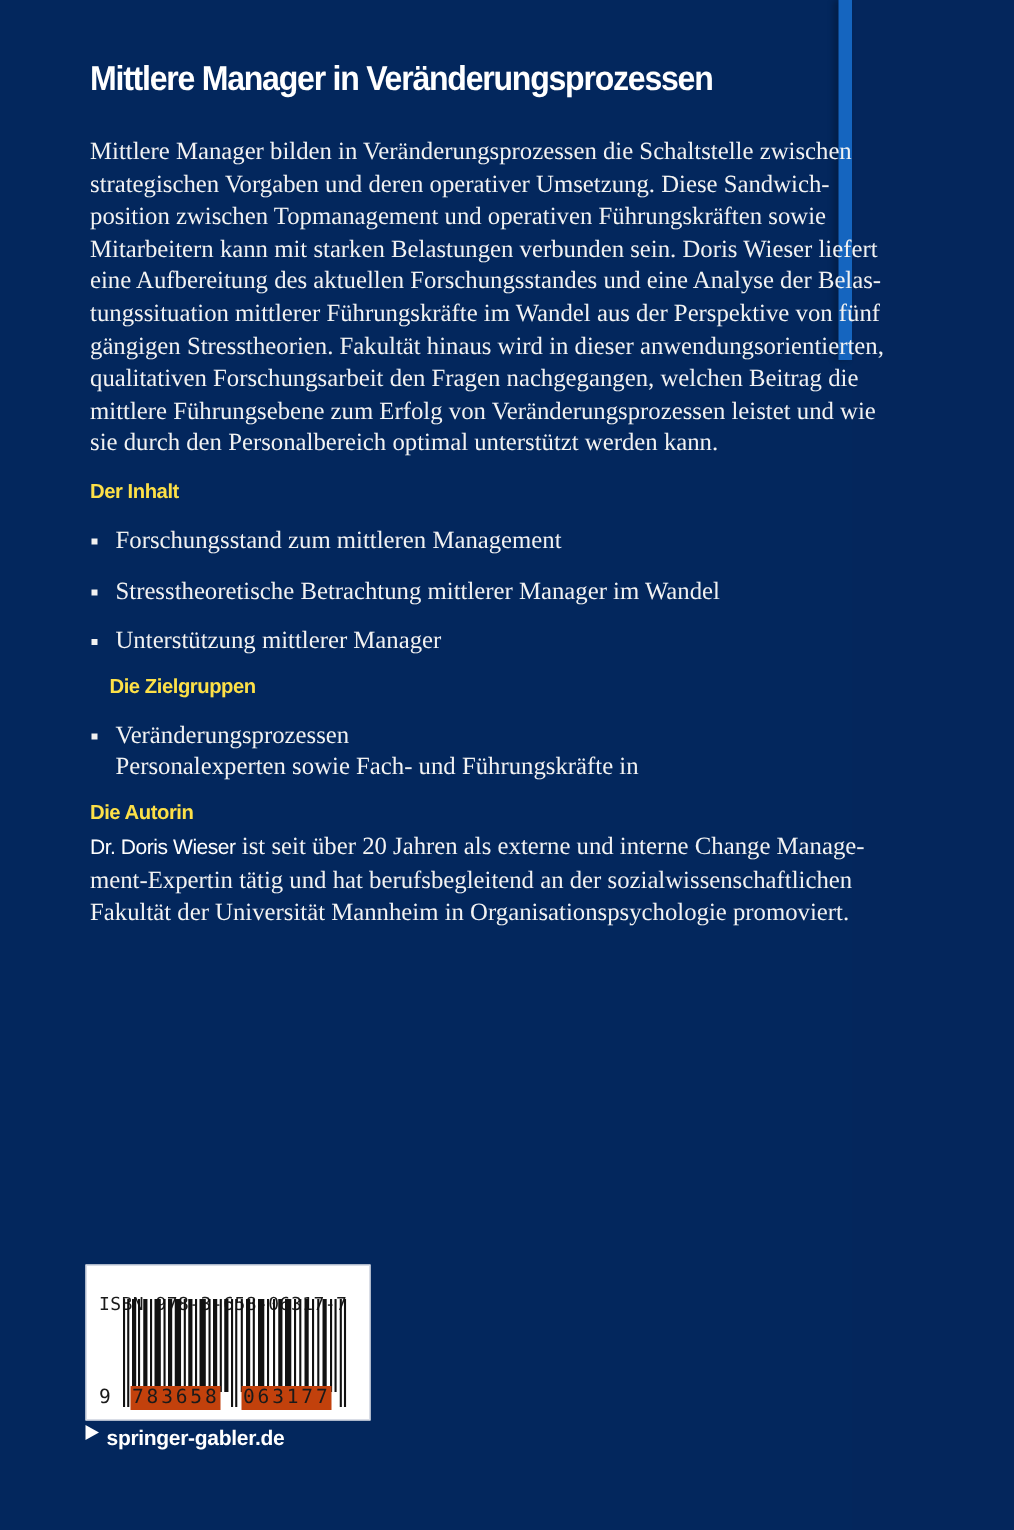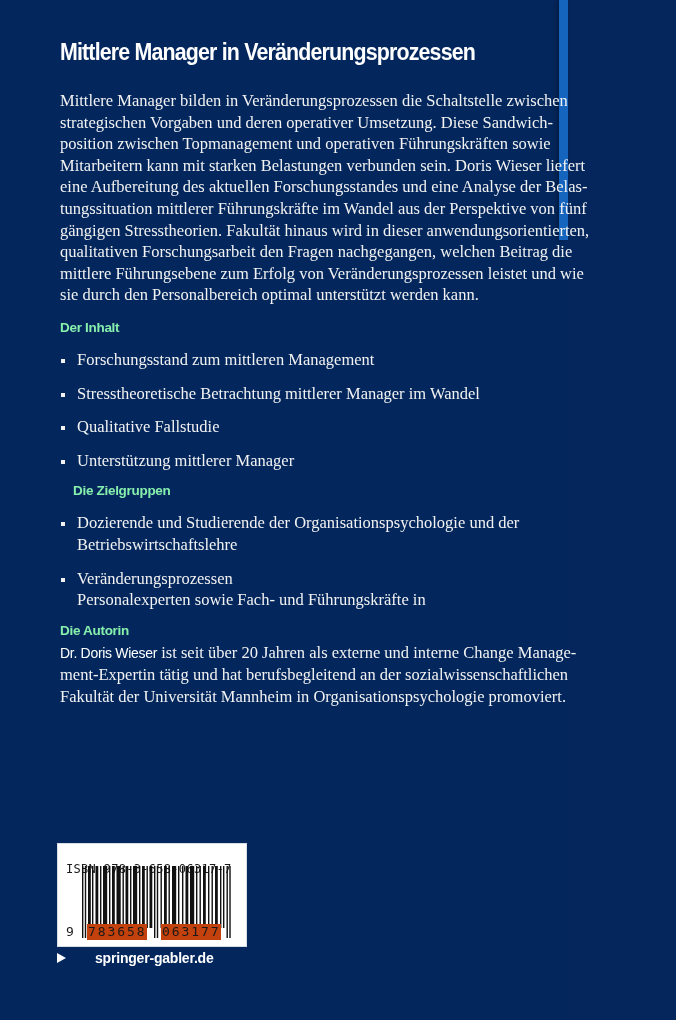--- a/index.html
+++ b/index.html
@@ -57,21 +57,21 @@
     }
     .intro .line {
       display: block;
       white-space: nowrap;
     }
     .section-heading {
       font-family: "Liberation Sans", sans-serif;
       font-weight: bold;
       font-size: 13.5px;
       letter-spacing: -0.3px;
-      color: #86efac;
+      color: #fde047;
       margin: 0;
       line-height: 18px;
     }
     .sec-inhalt { margin-top: 13px; }
     .sec-ziel { margin-top: 11px; padding-left: 13px; }
     .sec-autor { margin-top: 11px; }
     ul.bullets {
       list-style: none;
       margin: 2px 0 0 0;
       padding: 0;
@@ -171,23 +171,22 @@
     .link {
       position: absolute;
       left: 57px;
       top: 950px;
       font-family: "Liberation Sans", sans-serif;
       font-weight: bold;
       font-size: 14px;
       letter-spacing: -0.2px;
       color: #ffffff;
       display: flex;
-      align-items: center;
+      align-items: flex-start;
       text-decoration: none;
-      gap: 24px;
     }
     .link .arrow {
       display: inline-block;
       width: 0;
       height: 0;
       border-top: 5px solid transparent;
       border-bottom: 5px solid transparent;
       border-left: 9px solid #ffffff;
       margin-right: 5px;
     }
@@ -219,35 +218,26 @@
       <li>
         <span class="bullet"></span>
         <span class="line">Forschungsstand zum mittleren Management</span>
       </li>
       <li>
         <span class="bullet"></span>
         <span class="line">Stresstheoretische Betrachtung mittlerer Manager im Wandel</span>
       </li>
       <li>
         <span class="bullet"></span>
-        <span class="line">Qualitative Fallstudie</span>
-      </li>
-      <li>
-        <span class="bullet"></span>
         <span class="line">Unterstützung mittlerer Manager</span>
       </li>
     </ul>
 
     <h2 class="section-heading sec-ziel">Die Zielgruppen</h2>
     <ul class="bullets">
-      <li>
-        <span class="bullet"></span>
-        <span class="line">Dozierende und Studierende der Organisationspsychologie und der</span>
-        <span class="line">Betriebswirtschaftslehre</span>
-      </li>
       <li>
         <span class="bullet"></span>
         <span class="line">Veränderungsprozessen</span>
         <span class="line">Personalexperten sowie Fach- und Führungskräfte in</span>
       </li>
     </ul>
 
     <h2 class="section-heading sec-autor">Die Autorin</h2>
     <p class="author-text">
       <span class="line"><span class="author-name">Dr. Doris Wieser</span><span> ist seit über 20 Jahren als externe und interne Change Manage-</span></span>

